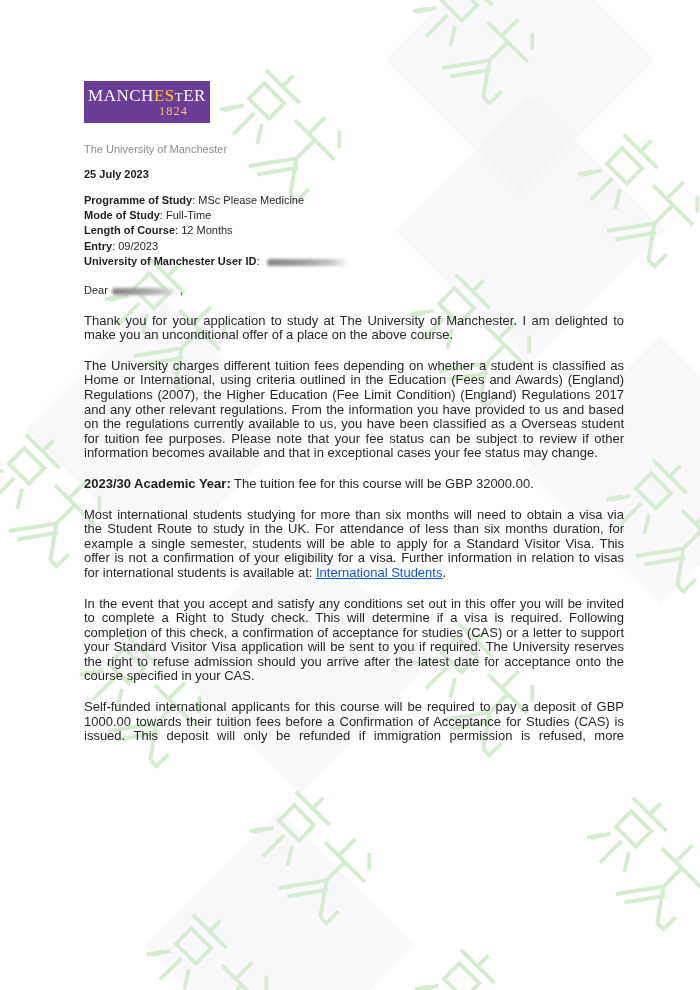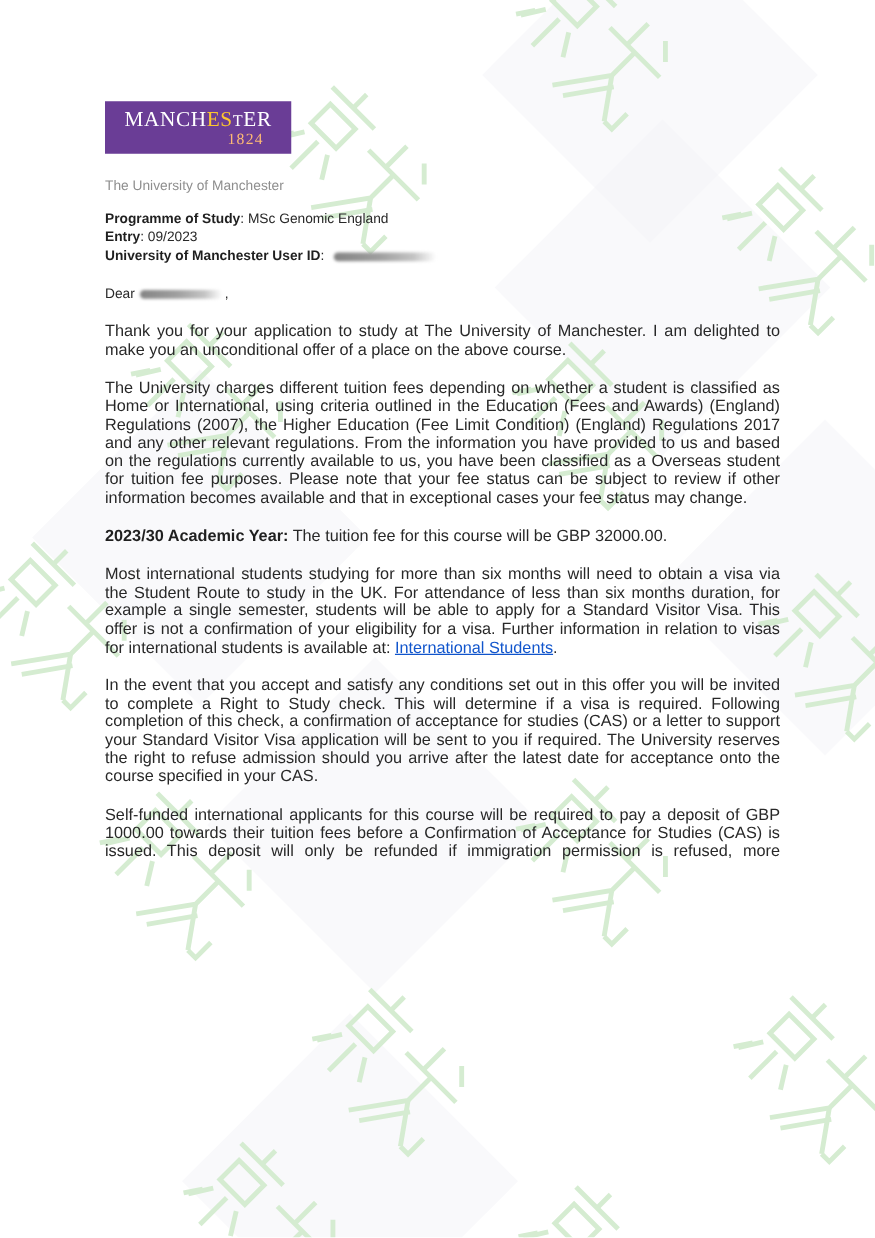--- a/index.html
+++ b/index.html
@@ -7,21 +7,21 @@
     position:relative;width:700px;height:990px;overflow:hidden;background:#ffffff;
     font-family:"Liberation Sans",sans-serif;color:#282828;
   }
   
   .wm-layer{position:absolute;inset:0;z-index:0;pointer-events:none;}
   .wm{position:absolute;width:130px;height:130px;transform:rotate(45deg);}
   .wm-diamond{position:absolute;width:190px;height:190px;transform:rotate(45deg);
     background:#f4f4f7;opacity:.55;}
   
   .content{position:absolute;left:84px;top:81px;width:540px;z-index:1;}
-  .logo-box{width:149px;height:42px;background:#6a3d96;box-sizing:border-box;
+  .logo-box{width:126px;height:42px;background:#6a3d96;box-sizing:border-box;
     padding-top:6px;text-align:center;font-family:"Liberation Serif",serif;}
   .logo-name{font-size:17px;line-height:17px;color:#ffffff;letter-spacing:.5px;white-space:nowrap;}
   .logo-name .accent{color:#fdc62e;}
   .logo-name .small-t{font-size:13px;}
   .logo-year{font-size:12.5px;line-height:13px;color:#fdba74;text-align:right;
     padding-right:22px;letter-spacing:1px;}
   .logo-wordmark{margin-top:20px;font-size:11px;line-height:13px;color:#8e8e8e;}
   .date{margin-top:12px;font-size:11px;line-height:13px;font-weight:bold;color:#222;}
   
   .address{margin-top:18px;}
@@ -119,24 +119,27 @@
   </div>
 
   <div class="content">
 
     <div class="logo-box">
       <div class="logo-name"><span>MANCH</span><span class="accent">ES</span><span class="small-t">T</span><span>ER</span></div>
       <div class="logo-year">1824</div>
     </div>
     <div class="logo-wordmark">The University of Manchester</div>
 
+    <div class="date">25 July 2023</div>
 
 
     <div class="details">
-      <div><b>Programme of Study</b><span>: </span><span>MSc Genomic England</span></div>
+      <div><b>Programme of Study</b><span>: </span><span>MSc Please Medicine</span></div>
+      <div><b>Mode of Study</b><span>: </span><span>Full-Time</span></div>
+      <div><b>Length of Course</b><span>: </span><span>12 Months</span></div>
       <div><b>Entry</b><span>: </span><span>09/2023</span></div>
       <div><b>University of Manchester User ID</b><span>: </span><span class="redact inline" style="width:82px;"></span></div>
     </div>
 
     <div class="salutation"><span>Dear</span><span class="redact inline" style="width:66px;"></span><span>,</span></div>
 
     <p class="para">Thank you for your application to study at The University of Manchester. I am delighted to make you an unconditional offer of a place on the above course.</p>
 
     <p class="para">The University charges different tuition fees depending on whether a student is classified as Home or International, using criteria outlined in the Education (Fees and Awards) (England) Regulations (2007), the Higher Education (Fee Limit Condition) (England) Regulations 2017 and any other relevant regulations. From the information you have provided to us and based on the regulations currently available to us, you have been classified as a Overseas student for tuition fee purposes. Please note that your fee status can be subject to review if other information becomes available and that in exceptional cases your fee status may change.</p>
 

